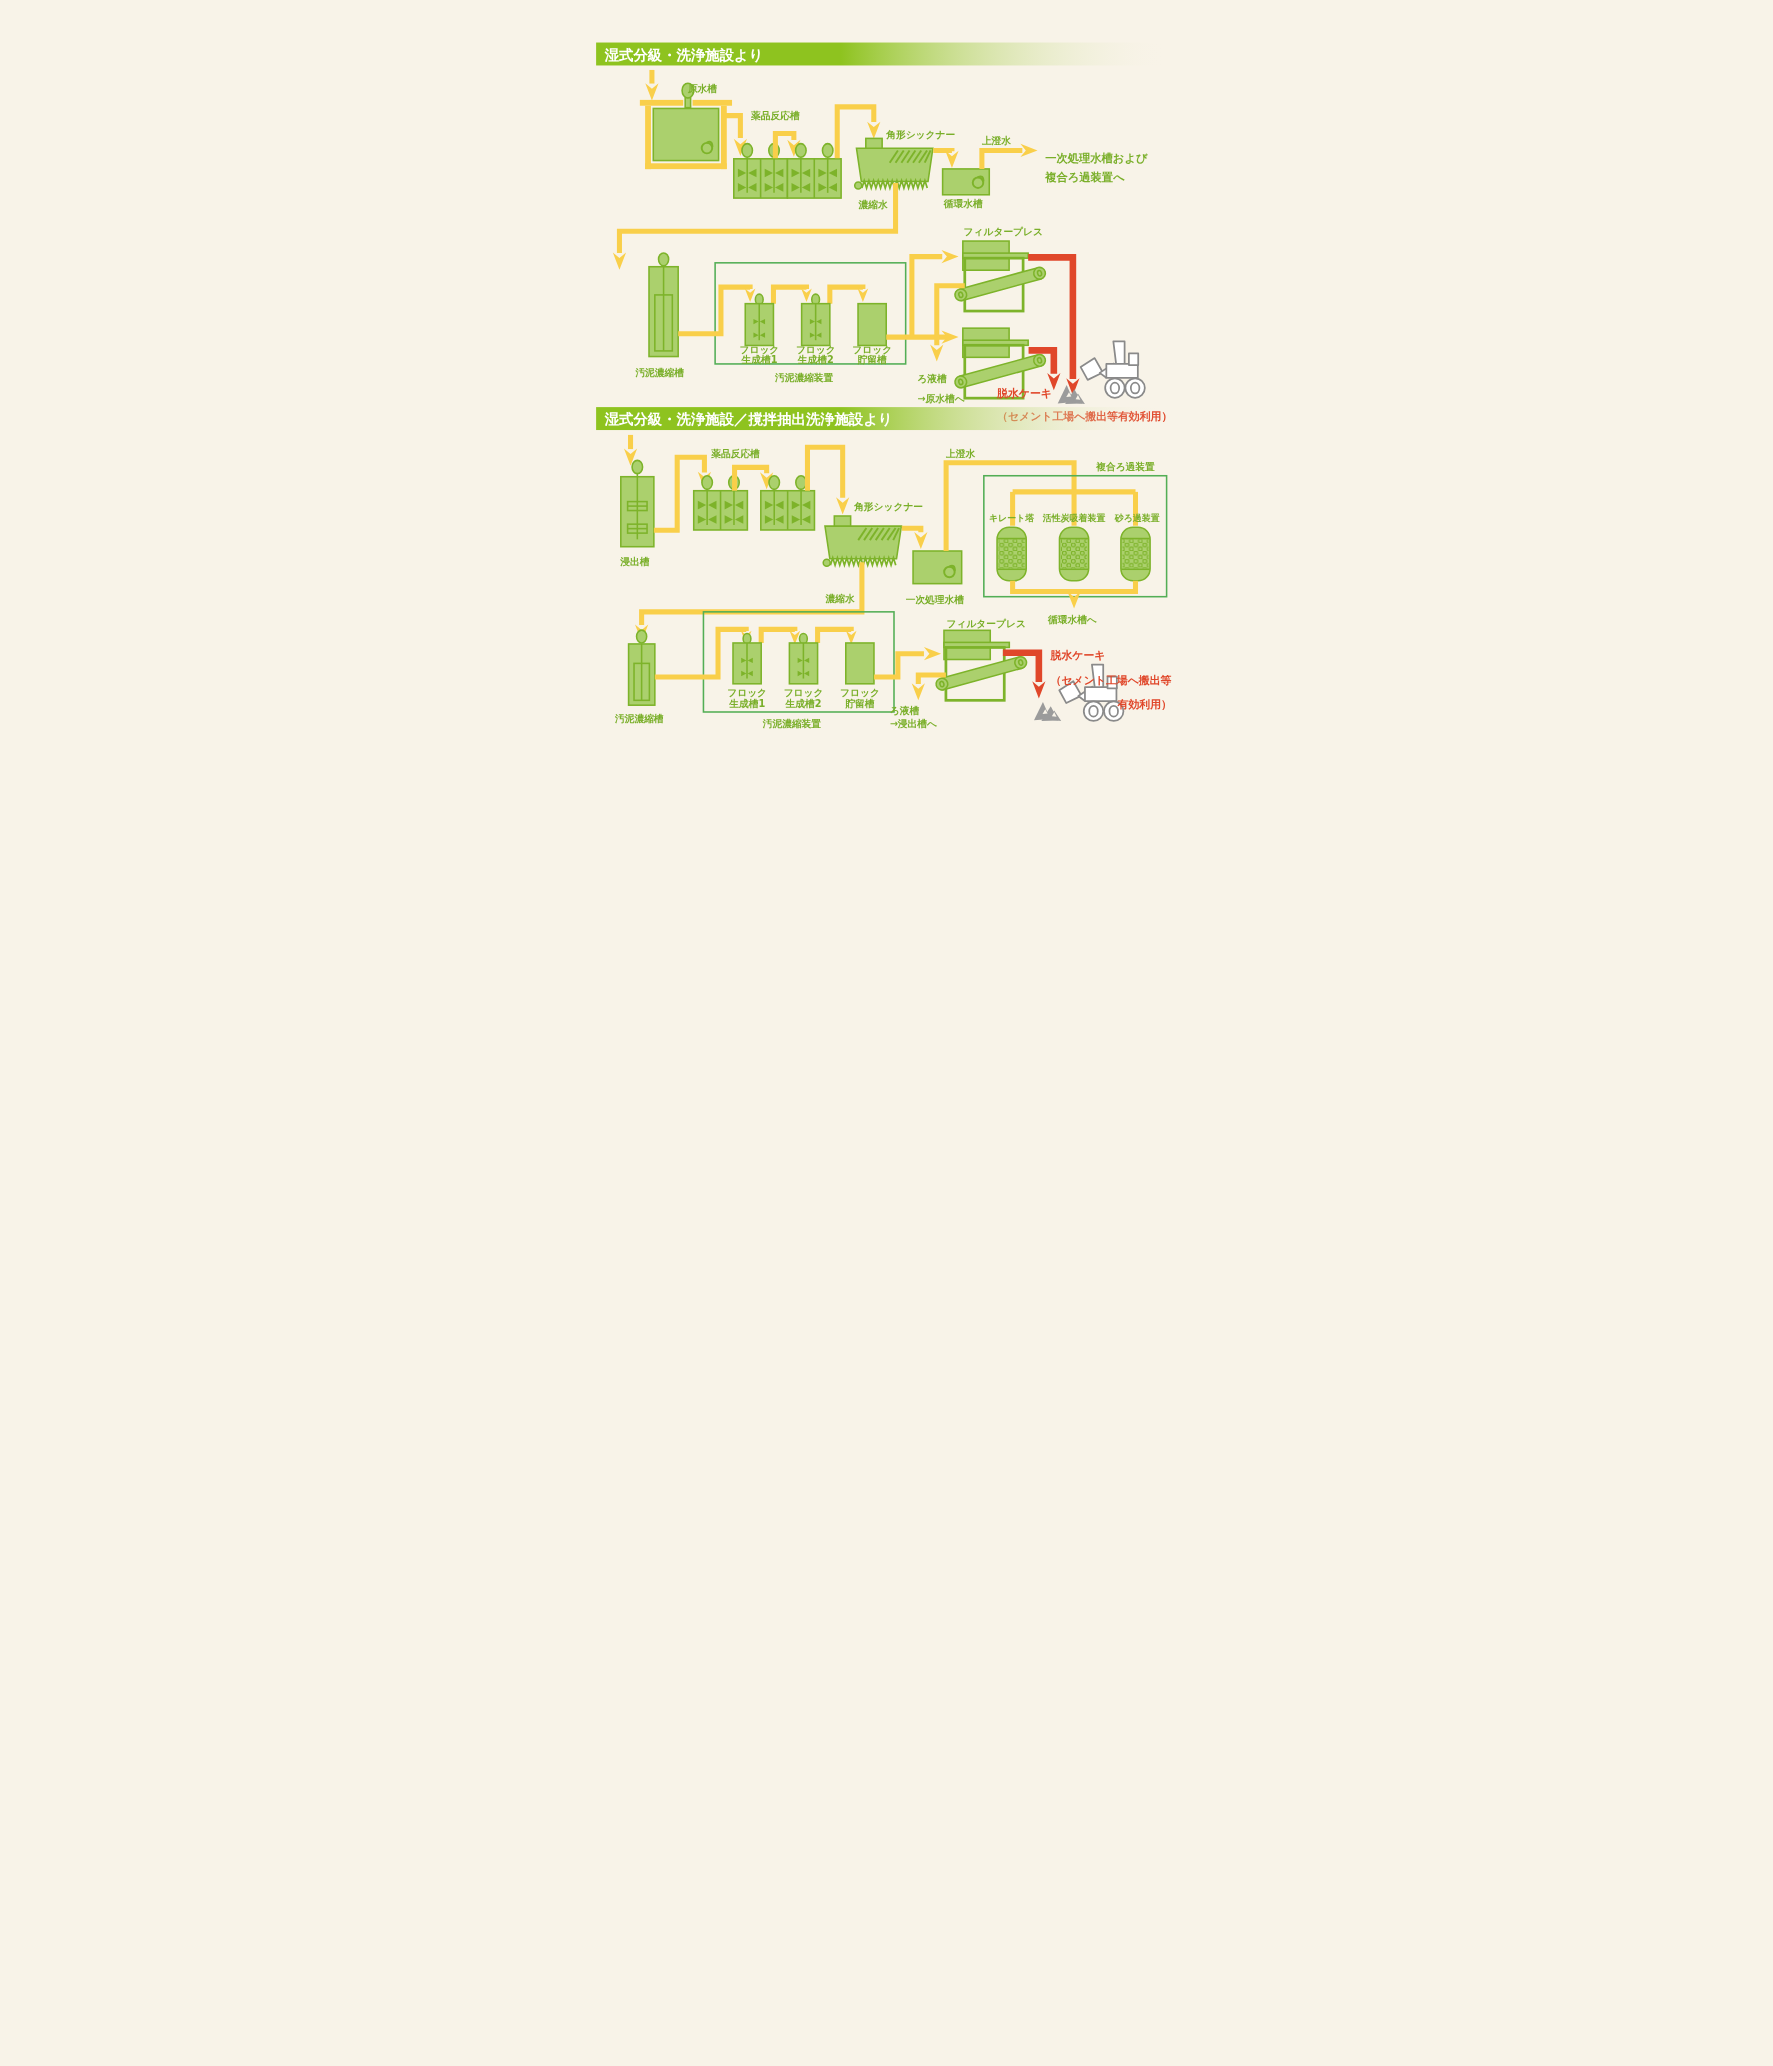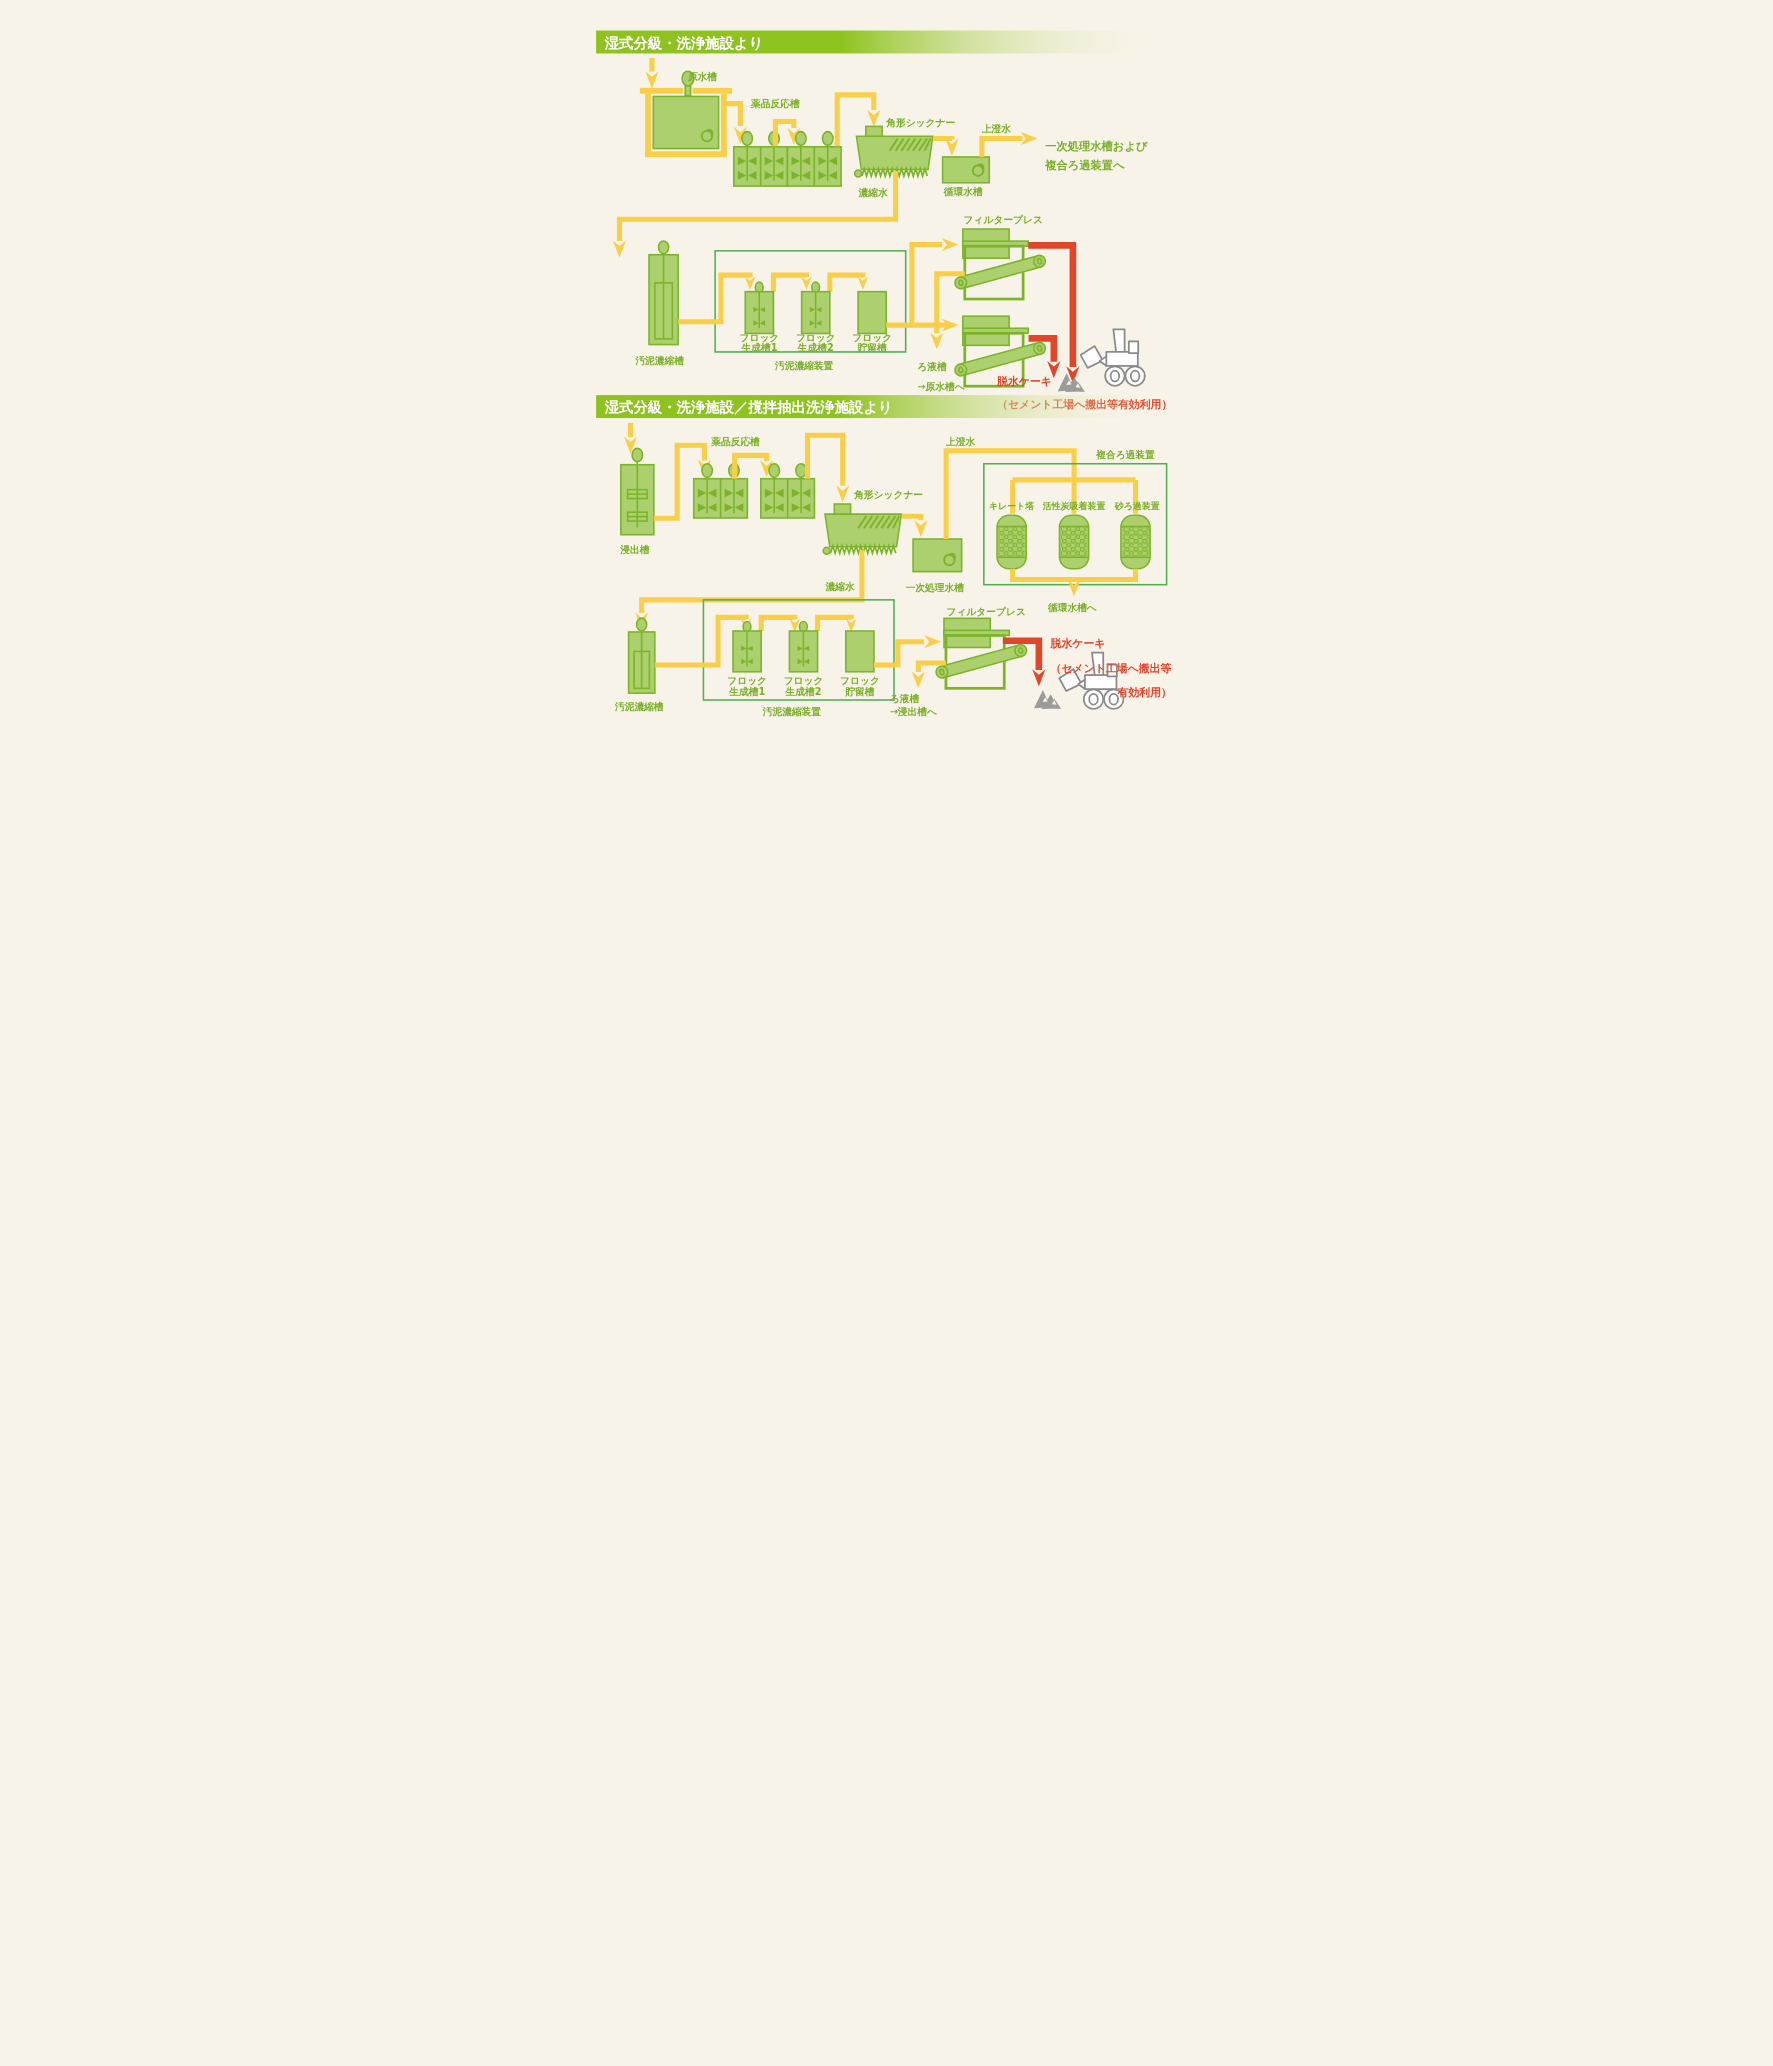--- a/index.html
+++ b/index.html
@@ -1,16 +1,16 @@
 <!DOCTYPE html>
 <html style="font-size:9px"><head>
 <meta charset="utf-8">
 <style>
   html,body{margin:0;padding:0;background:#f8f3e8;}
-  .stage{width:100%;max-width:616px;margin:0 auto;}
+  .stage{width:100%;max-width:616px;margin:12px auto;}
   svg{display:block;width:100%;height:auto;background:#f8f3e8;}
   .pipe{stroke:#f9cf4a;stroke-width:26;fill:none;}
   .rpipe{stroke:#e0472a;stroke-width:34;fill:none;}
   .ylw{fill:#f9cf4a;}
   .red{fill:#e0472a;}
   .tank{fill:#abd06d;stroke:#7db32a;stroke-width:8;}
   .tline{stroke:#7db32a;stroke-width:8;fill:none;}
   .frame{fill:none;stroke:#7db32a;stroke-width:14;}
   .box{fill:none;stroke:#53ae55;stroke-width:8;}
   .teeth{stroke:#7db32a;stroke-width:9;fill:none;}

